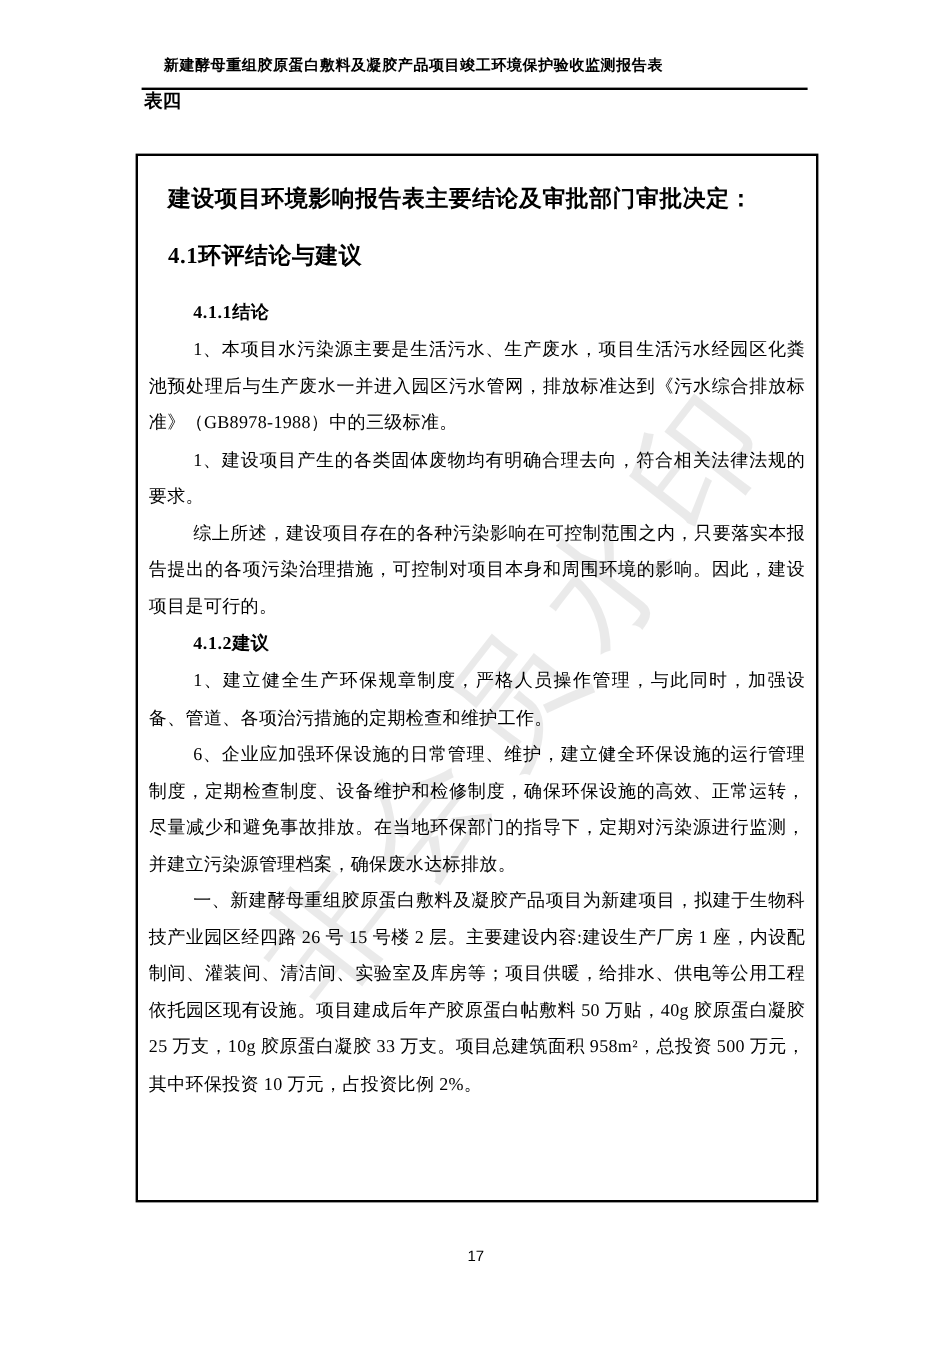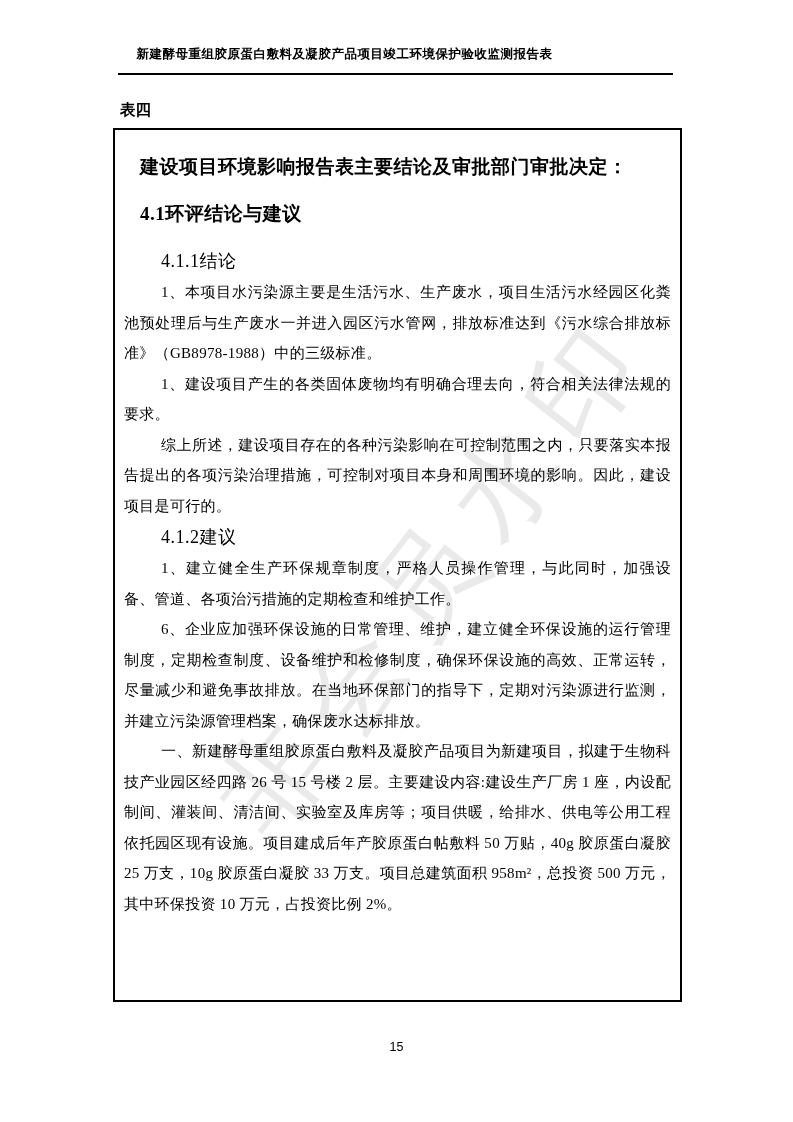--- a/index.html
+++ b/index.html
@@ -14,37 +14,37 @@
   .header-title {
     position:absolute; top:46px; left:0; width:689px;
     text-align:center; font-size:12.5px; font-weight:600;
     letter-spacing:0.5px; z-index:2;
   }
   .header-rule {
     position:absolute; top:73px; left:118px; width:555px;
     border-top:2px solid #000; z-index:2;
   }
   .table-label {
-    position:absolute; top:100px; left:120px;
+    position:absolute; top:74px; left:120px;
     font-size:15.5px; font-weight:700; z-index:2;
   }
   .doc-table {
     position:absolute; left:113px; top:128px;
     width:569px; height:874px;
     border:2px solid #000;
     box-sizing:border-box;
     padding:5px 9px 0 9px;
     z-index:1;
   }
   .t-heading {
     margin:16px; font-size:19px; font-weight:700;
     line-height:31px; letter-spacing:0.5px;
   }
   .t-subheading {
-    margin:0; font-size:18px; font-weight:400;
+    margin:0; font-size:15px; font-weight:700;
     line-height:32px; padding-left:37px; letter-spacing:0.5px;
   }
   .t-p {
     margin:0; font-size:15px; font-weight:400;
     line-height:30.5px; text-indent:37px;
     text-align:justify; letter-spacing:0.3px;
   }
   .watermark {
     position:absolute; left:435px; top:575px;
     transform:translate(-50%,-50%) rotate(-52deg);
@@ -78,13 +78,13 @@
   <p class="t-p">1、建设项目产生的各类固体废物均有明确合理去向，符合相关法律法规的要求。</p>
   <p class="t-p">综上所述，建设项目存在的各种污染影响在可控制范围之内，只要落实本报告提出的各项污染治理措施，可控制对项目本身和周围环境的影响。因此，建设项目是可行的。</p>
 
   <p class="t-subheading">4.1.2建议</p>
   <p class="t-p">1、建立健全生产环保规章制度，严格人员操作管理，与此同时，加强设备、管道、各项治污措施的定期检查和维护工作。</p>
   <p class="t-p">6、企业应加强环保设施的日常管理、维护，建立健全环保设施的运行管理制度，定期检查制度、设备维护和检修制度，确保环保设施的高效、正常运转，尽量减少和避免事故排放。在当地环保部门的指导下，定期对污染源进行监测，并建立污染源管理档案，确保废水达标排放。</p>
 
   <p class="t-p">一、新建酵母重组胶原蛋白敷料及凝胶产品项目为新建项目，拟建于生物科技产业园区经四路 26 号 15 号楼 2 层。主要建设内容:建设生产厂房 1 座，内设配制间、灌装间、清洁间、实验室及库房等；项目供暖，给排水、供电等公用工程依托园区现有设施。项目建成后年产胶原蛋白帖敷料 50 万贴，40g 胶原蛋白凝胶 25 万支，10g 胶原蛋白凝胶 33 万支。项目总建筑面积 958m²，总投资 500 万元，其中环保投资 10 万元，占投资比例 2%。</p>
 </div>
 
-<div class="page-number">15</div>
+<div class="page-number">17</div>
 
 </body></html>

